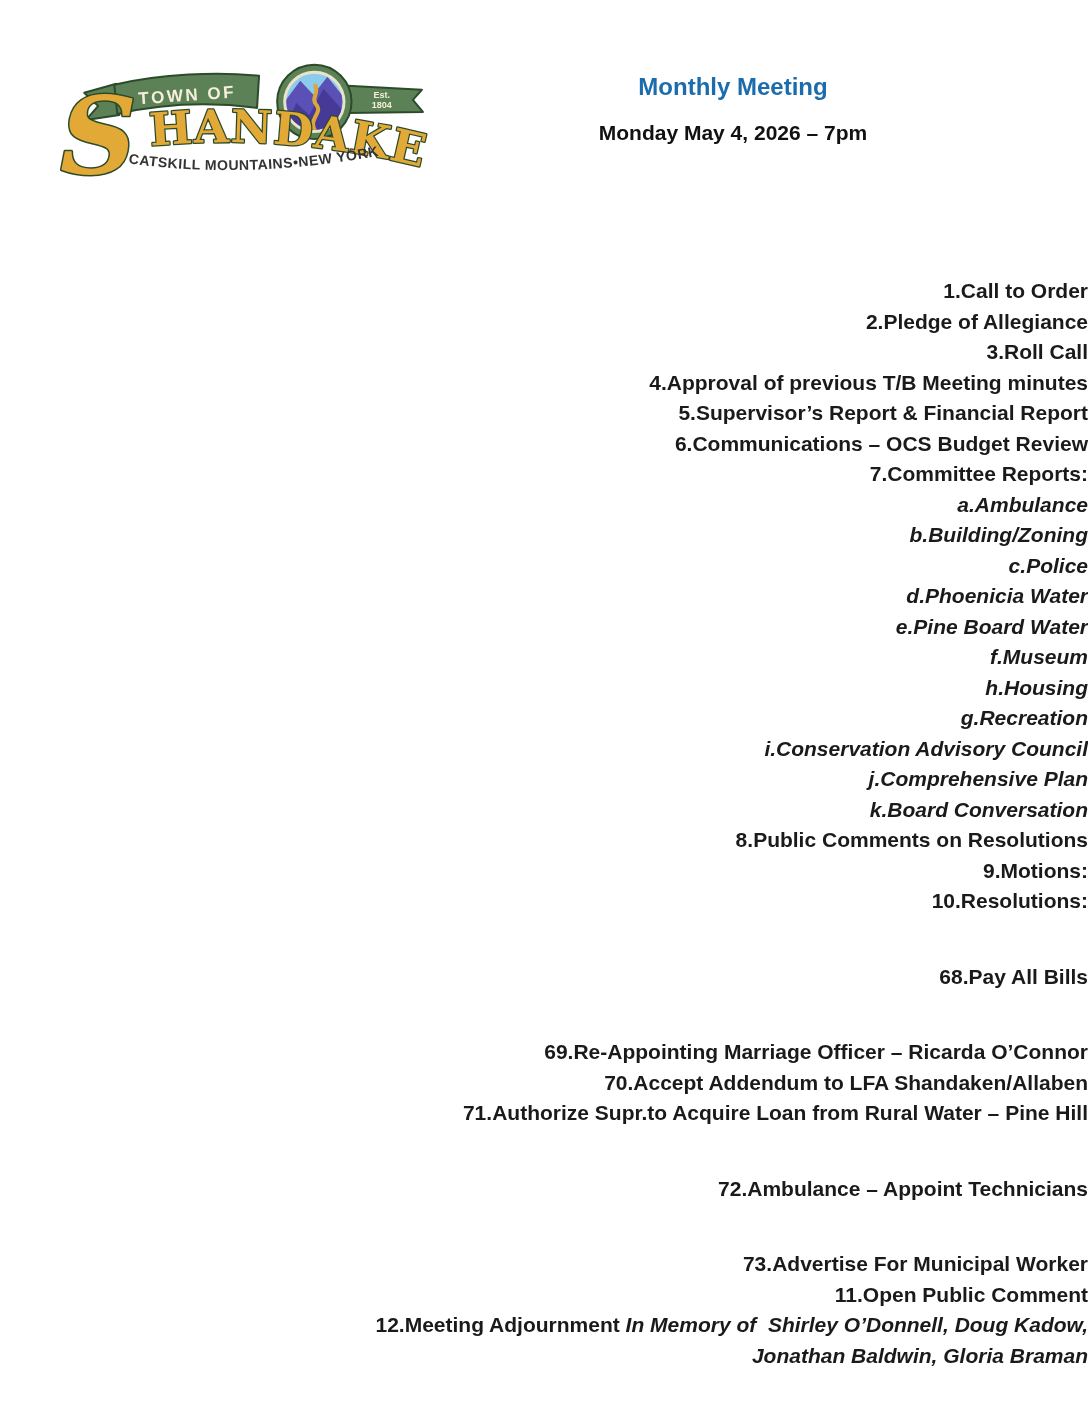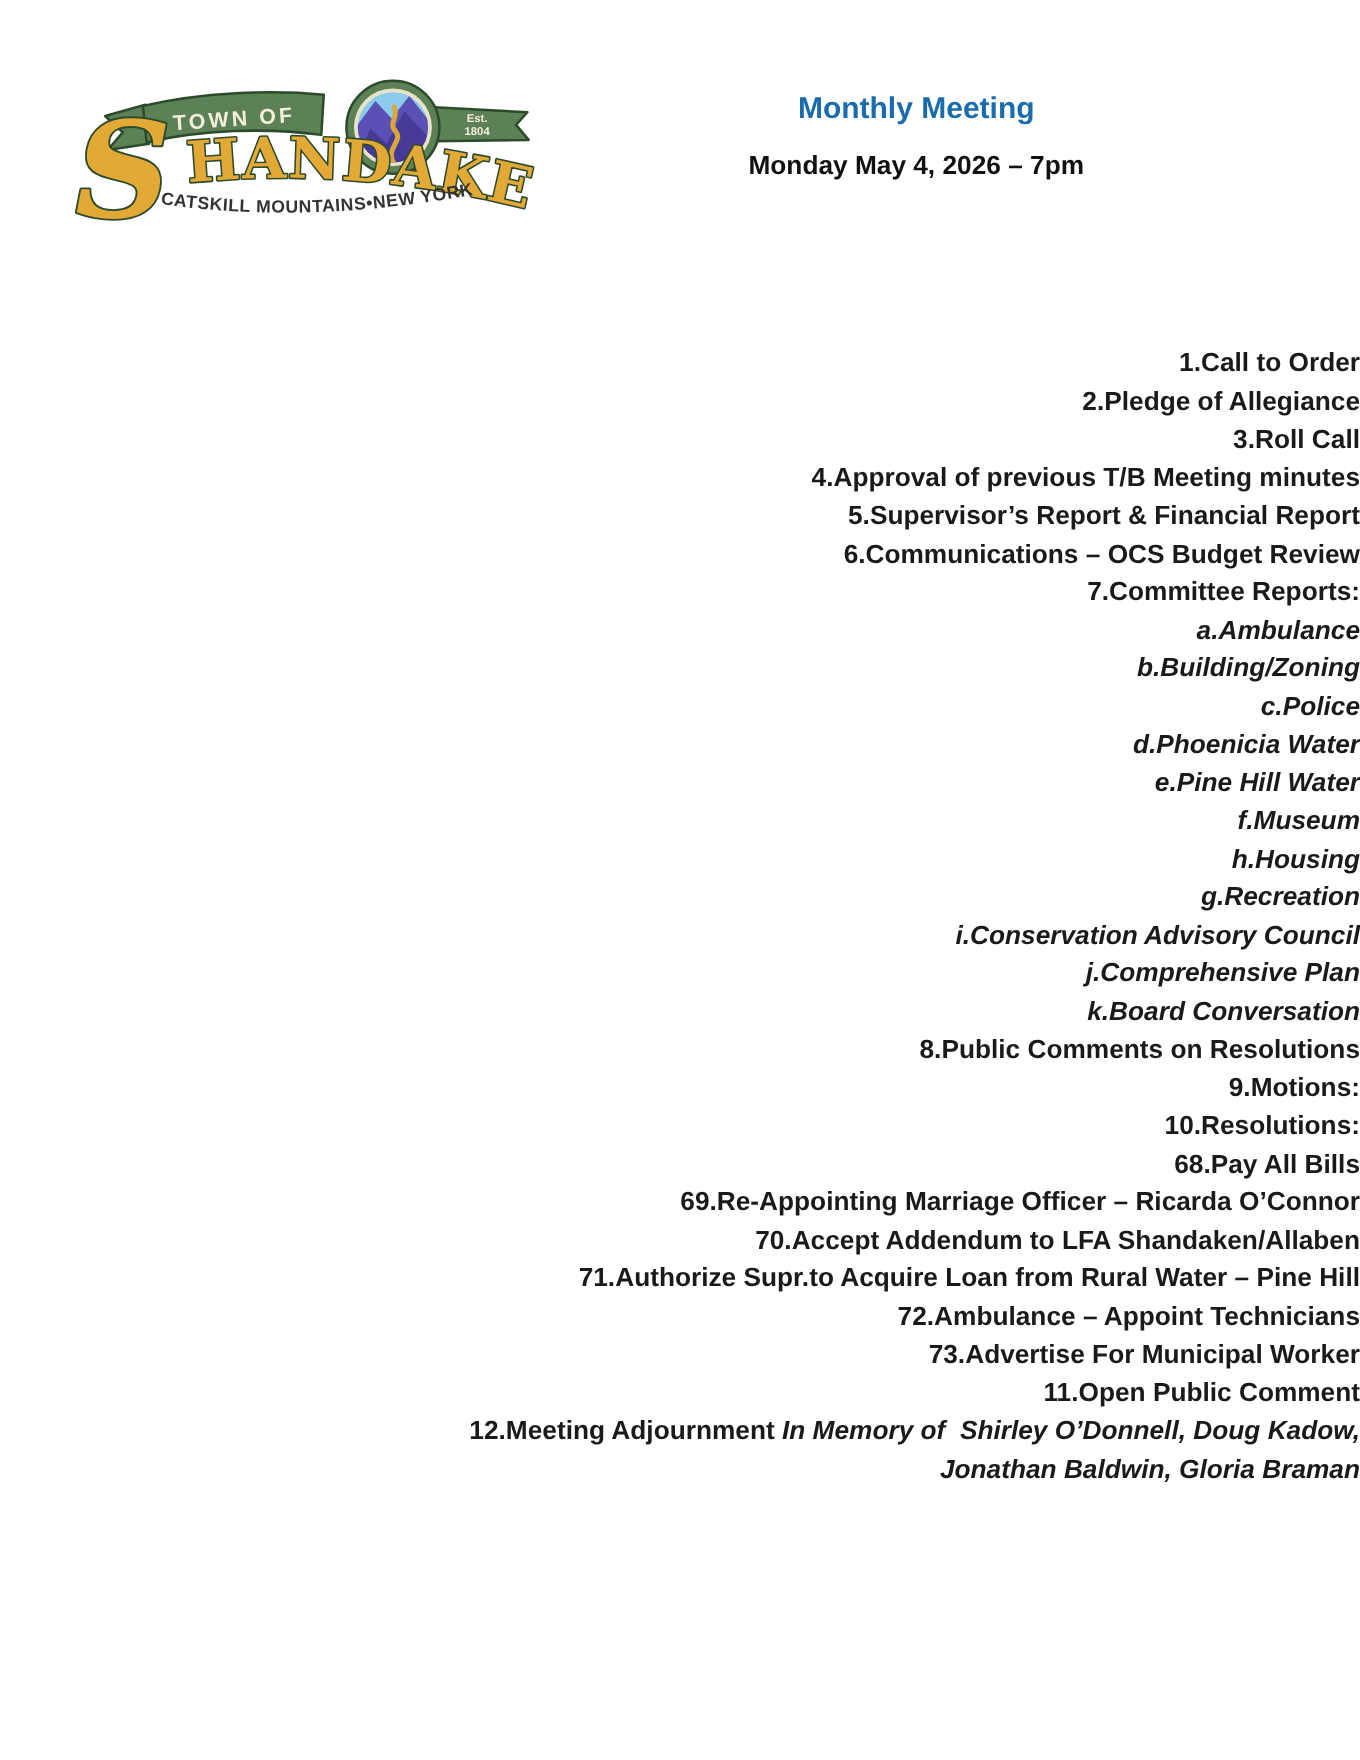--- a/index.html
+++ b/index.html
@@ -23,21 +23,21 @@
   .agenda{position:absolute;left:0;top:276px;width:1088px;color:#1a1a1a;}
   .row{
     font-weight:bold;font-size:21px;line-height:30.5px;
     white-space:pre;
     text-align:right;
   }
   .marker{display:inline-block;}
   .lvl-main{padding-left:158px;}       .lvl-main>.marker{width:39px;}
   .lvl-main-flush{padding-left:158px;} .lvl-main-flush>.marker{width:auto;}
   .lvl-sub{padding-left:183px;font-style:italic;} .lvl-sub>.marker{width:30px;}
-  .lvl-res{padding-left:203px;}        .lvl-res>.marker{width:35px;}
+  .lvl-res{padding-left:203px;margin-top:45px;}        .lvl-res>.marker{width:35px;}
   .lvl-res2{padding-left:87px;}       .lvl-res2>.marker{width:35px;}
   .lvl-item11{padding-left:164px;}     .lvl-item11>.marker{width:39px;}
   .lvl-item12{padding-left:164px;}     .lvl-item12>.marker{width:38px;}
   .lvl-cont{padding-left:161px;font-style:italic;}
   .tail{font-style:italic;}
 </style>
 </head>
 <body>
 
 <div class="page">
@@ -98,21 +98,21 @@
       <div class="row lvl-main"><span class="marker">2.</span><span class="txt">Pledge of Allegiance</span></div>
       <div class="row lvl-main"><span class="marker">3.</span><span class="txt">Roll Call</span></div>
       <div class="row lvl-main"><span class="marker">4.</span><span class="txt">Approval of previous T/B Meeting minutes</span></div>
       <div class="row lvl-main"><span class="marker">5.</span><span class="txt">Supervisor’s Report &amp; Financial Report</span></div>
       <div class="row lvl-main"><span class="marker">6.</span><span class="txt">Communications – OCS Budget Review</span></div>
       <div class="row lvl-main"><span class="marker">7.</span><span class="txt">Committee Reports:</span></div>
       <div class="row lvl-sub"><span class="marker">a.</span><span class="txt">Ambulance</span></div>
       <div class="row lvl-sub"><span class="marker">b.</span><span class="txt">Building/Zoning</span></div>
       <div class="row lvl-sub"><span class="marker">c.</span><span class="txt">Police</span></div>
       <div class="row lvl-sub"><span class="marker">d.</span><span class="txt">Phoenicia Water</span></div>
-      <div class="row lvl-sub"><span class="marker">e.</span><span class="txt">Pine Hill Water</span></div>
+      <div class="row lvl-sub"><span class="marker">e.</span><span class="txt">Pine Board Water</span></div>
       <div class="row lvl-sub"><span class="marker">f.</span><span class="txt">Museum</span></div>
       <div class="row lvl-sub"><span class="marker">h.</span><span class="txt">Housing</span></div>
       <div class="row lvl-sub"><span class="marker">g.</span><span class="txt">Recreation</span></div>
       <div class="row lvl-sub"><span class="marker">i.</span><span class="txt">Conservation Advisory Council</span></div>
       <div class="row lvl-sub"><span class="marker">j.</span><span class="txt">Comprehensive Plan</span></div>
       <div class="row lvl-sub"><span class="marker">k.</span><span class="txt">Board Conversation</span></div>
       <div class="row lvl-main"><span class="marker">8.</span><span class="txt">Public Comments on Resolutions</span></div>
       <div class="row lvl-main"><span class="marker">9.</span><span class="txt">Motions:</span></div>
       <div class="row lvl-main-flush"><span class="marker">10.</span><span class="txt">Resolutions:</span></div>
       <div class="row lvl-res"><span class="marker">68.</span><span class="txt">Pay All Bills</span></div>

